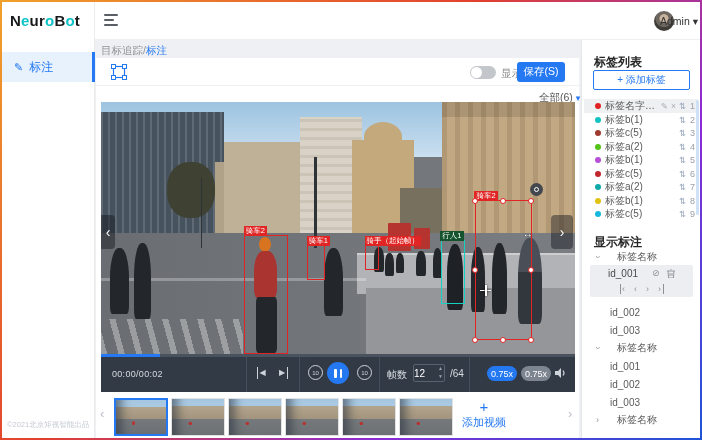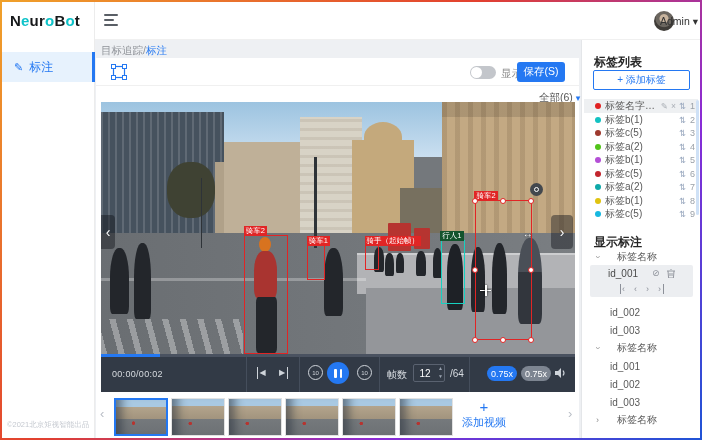--- a/index.html
+++ b/index.html
@@ -62,21 +62,21 @@
   .stepico{top:13px;font-size:8px;color:#cfd4da;cursor:pointer;line-height:12px}
   .bar-l{border-left:1.5px solid #cfd4da;padding-left:1.5px}
   .bar-r{border-right:1.5px solid #cfd4da;padding-right:1.5px}
   .ring{top:11px;width:15px;height:15px;border:1.2px solid #cfd4da;border-radius:50%;
     font-size:6px;display:flex;align-items:center;justify-content:center;cursor:pointer;color:#cfd4da}
   .playbtn{left:226px;top:8px;width:22px;height:22px;border-radius:50%;background:#2478f2;cursor:pointer}
   .playbtn i{position:absolute;top:6.5px;width:2.5px;height:9px;background:#fff;border-radius:1px}
   .playbtn i:first-child{left:7px}.playbtn i:last-child{left:12.5px}
   .flabel{left:286px;top:14px;font-size:10px}
   .frame-input{left:312px;top:10px;width:32px;height:18px;background:transparent;border:1px solid #5a6270;
-    border-radius:2px;color:#fff;font-size:10px;text-align:center;padding-right:8px}
+    border-radius:2px;color:#fff;font-size:10px;padding-right:8px}
   .spin{left:336px;width:7px;font-size:5px;color:#9aa3b0;line-height:5px;cursor:pointer;text-align:center}
   .ftotal{left:349px;top:14px;font-size:10px}
   .pill{top:12px;width:30px;height:15px;border-radius:8px;font-size:9px;color:#fff;display:flex;
     align-items:center;justify-content:center;cursor:pointer}
   
   .strip{left:0;top:334px;width:483px;height:46px;background:#fff}
   .thumb{top:6px;width:54px;height:38px;border:1px solid #e2e2e2;cursor:pointer;
     background:
       radial-gradient(circle at 35% 68%,#b63430 0 1.5px,rgba(0,0,0,0) 2px),
       linear-gradient(180deg,#a9c9e2 0%,#a9c9e2 20%,#b3a48c 20%,#a2947e 55%,#75797c 55%,#6d7175 100%);

